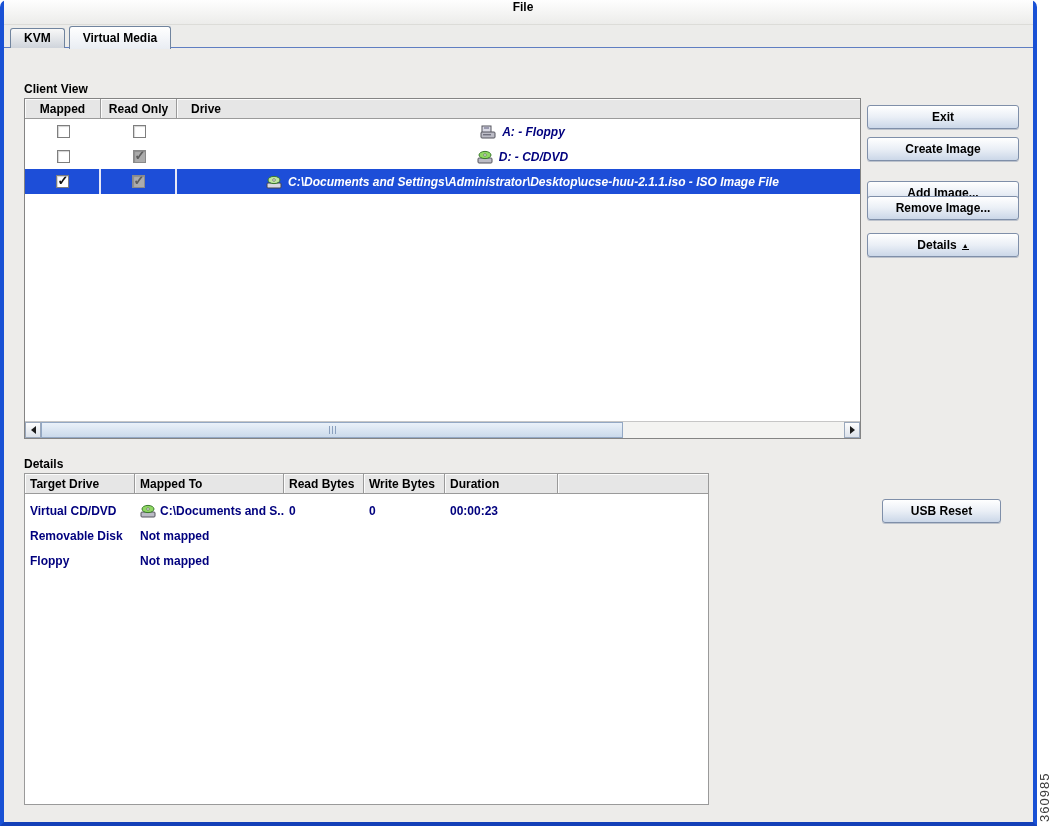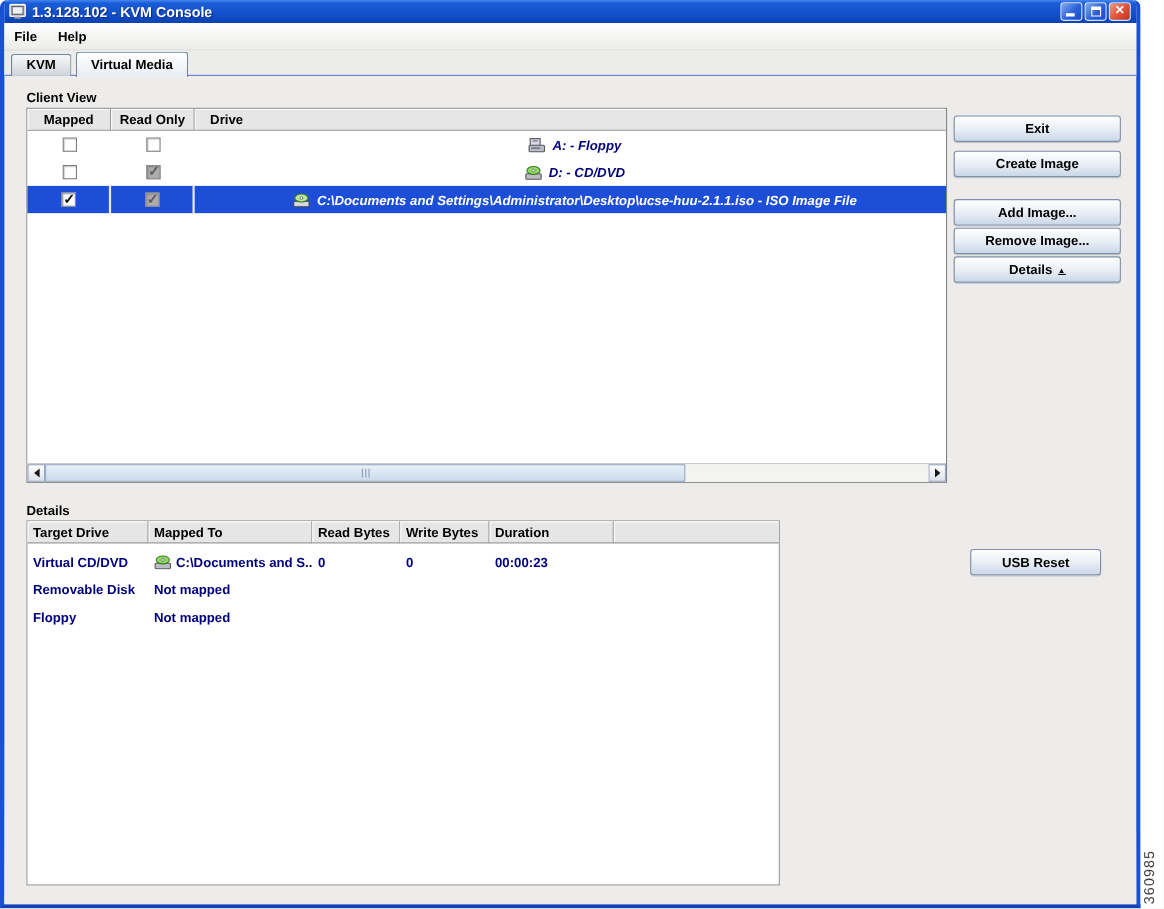--- a/index.html
+++ b/index.html
@@ -23,21 +23,21 @@
     text-shadow:1px 1px 1px #0A2A80;white-space:nowrap;}
   .winbtn{width:20px;height:17px;border-radius:3px;border:1px solid #D8E4FA;margin-left:2px;
     box-sizing:border-box;display:flex;align-items:center;justify-content:center;position:relative;}
   .btn-min,.btn-max{background:linear-gradient(135deg,#86ACF2,#2B62D8 55%,#1C4ECA);}
   .btn-close{background:linear-gradient(135deg,#F2997E,#E25038 55%,#BE3618);}
   .g-min{position:absolute;left:4px;bottom:3px;width:8px;height:3px;background:#fff;}
   .g-max{width:9px;height:9px;border:1px solid #fff;border-top:3px solid #fff;box-sizing:border-box;}
   .g-close::before{content:"\2715";color:#fff;font-size:11px;font-weight:bold;line-height:1;}
   
   .menubar{height:24px;background:linear-gradient(#FEFEFE,#ECECEA);display:flex;align-items:center;
-    padding-left:9px;gap:19px;border-bottom:1px solid #DCDCD8;}
+    padding-left:9px;gap:19px;border-bottom:1px solid #DCDCD8;flex-direction:column;}
   .menu-item{font-weight:bold;font-size:12px;color:#000;cursor:default;}
   .tabstrip{height:23px;position:relative;display:flex;align-items:flex-end;padding-left:6px;background:#ECECEA;}
   .tabstrip::after{content:"";position:absolute;left:0;right:0;bottom:0;height:1px;background:#5F7EC2;}
   .tab{box-sizing:border-box;border:1px solid #70849E;border-bottom:none;border-radius:3px 3px 0 0;
     font-weight:bold;font-size:12px;padding:2px 13px 3px;position:relative;z-index:2;cursor:default;margin-top:42px;}
   .tab-inactive{background:linear-gradient(#F8F8F8,#CFD4DB);height:20px;margin-right:4px;}
   .tab-active{background:linear-gradient(#FFFFFF,#E9EDF3);height:23px;padding-top:4px;margin-bottom:-1px;z-index:3;}
   
   .section-label{position:absolute;font-weight:bold;font-size:12px;color:#000;}
   #lbl-clientview{left:20px;top:82px;}
@@ -76,21 +76,21 @@
   .sb-thumb{position:absolute;left:0;top:0;bottom:0;width:582px;
     background:linear-gradient(#EAF1F9,#CBDAEB);border:1px solid #93A8C4;box-sizing:border-box;
     display:flex;align-items:center;justify-content:center;gap:2px;}
   .grip-bar{width:1px;height:8px;background:#8AA0BE;}
   
   .jbtn{position:absolute;left:863px;width:152px;height:24px;box-sizing:border-box;
     background:linear-gradient(#FFFFFF,#EAEFF6 50%,#CBD7E8);border:1px solid #7F8FA9;border-radius:3px;
     font-family:inherit;font-weight:bold;font-size:12px;color:#000;box-shadow:0 1px 0 #BCC2CC;
     display:flex;align-items:center;justify-content:center;gap:5px;cursor:default;}
   #btn-exit{top:105px;}  #btn-create{top:137px;}  #btn-add{top:169px;margin-top:12px;}
-  #btn-remove{top:207px;}  #btn-details{top:233px;}
+  #btn-remove{top:196px;}  #btn-details{top:233px;}
   #btn-usbreset{left:878px;top:499px;width:119px;height:24px;}
   .details-arrow{display:inline-block;border-bottom:1px solid #000;line-height:6px;height:8px;}
   .details-arrow::before{content:"\25B2";font-size:7px;color:#000;}
   
   .dpanel{position:absolute;left:20px;top:473px;width:685px;height:332px;background:#fff;
     border:1px solid #9A9A9A;box-sizing:border-box;display:flex;flex-direction:column;}
   .dhead{display:flex;height:20px;flex:none;background:#E6E6E6;}
   .dth{box-sizing:border-box;font-weight:bold;font-size:12px;display:flex;align-items:center;
     padding-left:5px;border-right:1px solid #9A9A9A;border-bottom:1px solid #9A9A9A;
     box-shadow:inset 1px 1px 0 #FCFCFC;background:#E6E6E6;}
@@ -107,35 +107,20 @@
   
   .figure-number{position:absolute;left:1037px;top:740px;width:21px;height:82px;
     writing-mode:vertical-rl;transform:rotate(180deg);font-size:13px;color:#3C3C3C;letter-spacing:1px;}
   .drive-icon{flex:none;}
 </style>
 </head>
 <body>
 
 <div class="window">
 
-  <div class="titlebar">
-    <svg class="app-icon" viewBox="0 0 16 15">
-      <rect x="1" y="1" width="14" height="11" rx="1" fill="#C8C8CC" stroke="#FFFFFF"></rect>
-      <rect x="3" y="3" width="10" height="7" fill="#EDEDF4" stroke="#55555E"></rect>
-      <rect x="5" y="12" width="6" height="2" fill="#9A9AA2"></rect>
-    </svg>
-    <span class="title-text">1.3.128.102 - KVM Console</span>
-    <span class="winbtn btn-min">
-        <span class="g-min"></span>
-      </span>
-    <span class="winbtn btn-max">
-        <span class="g-max"></span>
-      </span>
-    <span class="winbtn btn-close g-close"></span>
-  </div>
 
   <div class="menubar">
     <span class="menu-item">File</span>
     <span class="menu-item">Help</span>
   </div>
 
   <div class="tabstrip">
     <span class="tab tab-inactive">KVM</span>
     <span class="tab tab-active">Virtual Media</span>
   </div>

